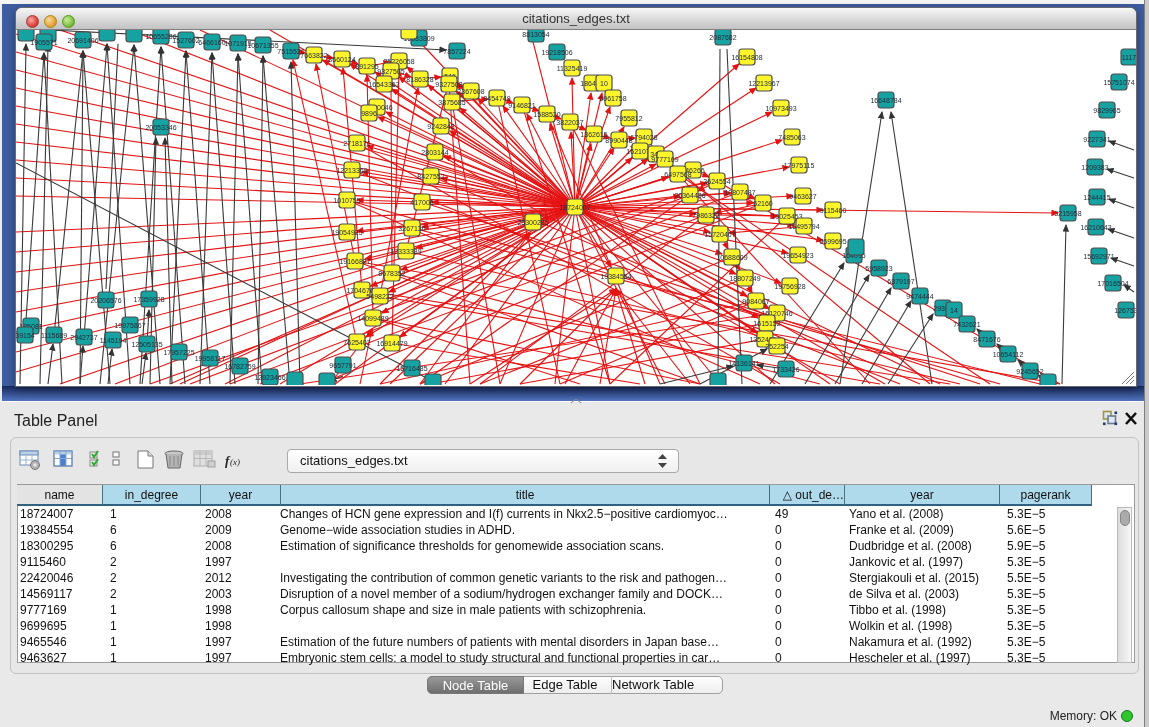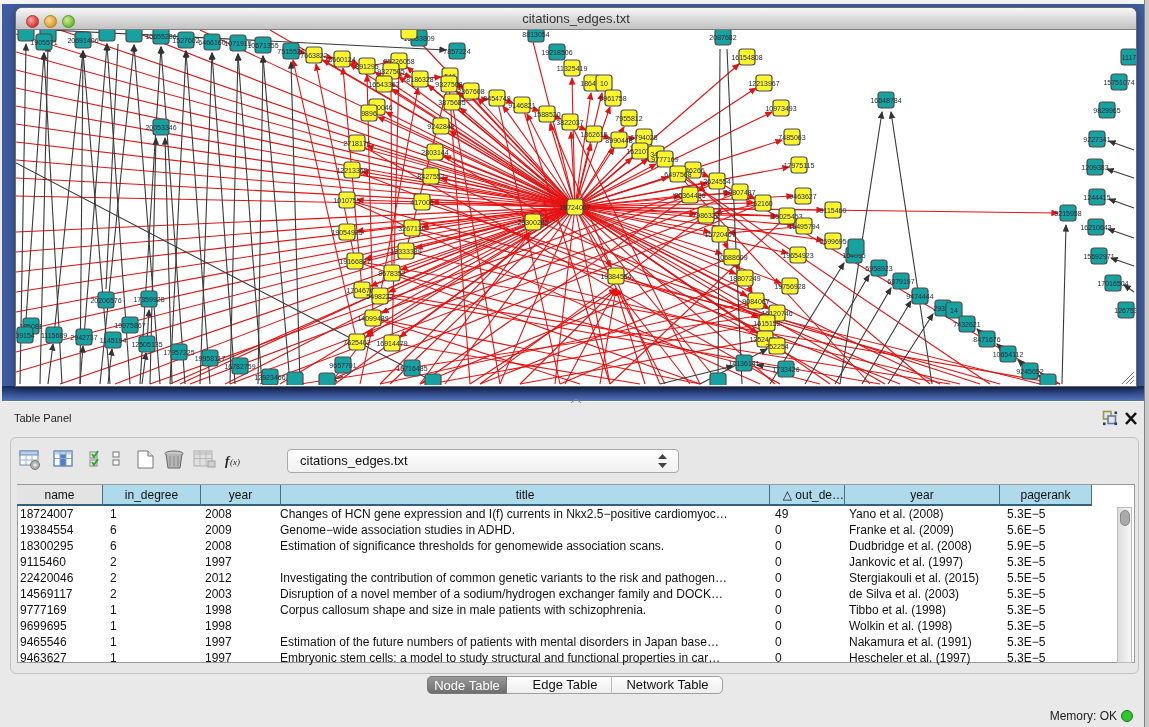--- a/index.html
+++ b/index.html
@@ -4,21 +4,21 @@
 *{margin:0;padding:0;box-sizing:border-box}
 body{width:1149px;height:727px;position:relative;font-family:"Liberation Sans",sans-serif;background:#ececec;overflow:hidden}
 #topstrip{position:absolute;left:0;top:0;width:1149px;height:4px;background:#f4f4f4}
 #desktop{position:absolute;left:2px;top:4px;width:1142px;height:397px;background:#3e5ca0}
 #dband{position:absolute;left:2px;top:386px;width:1142px;height:15px;background:linear-gradient(#16295e,#5274be)}
 #gwin{position:absolute;left:16px;top:8px;width:1120px;height:378px;border-radius:6px 6px 0 0;box-shadow:0 0 0 1px #69696f,0 3px 10px rgba(0,0,0,.45);background:#fff}
 #gtitle{position:absolute;left:0;top:0;width:100%;height:22px;border-radius:6px 6px 0 0;background:linear-gradient(#f7f7f7,#d6d6d6 60%,#c2c2c2);border-bottom:1px solid #7f7f7f;text-align:center;font-size:13px;color:#333;line-height:21px}
 .tl{position:absolute;top:7px;width:13px;height:13px;border-radius:50%}
 #gcanvas{position:absolute;left:0;top:22px;width:1120px;height:356px;background:#fff;overflow:hidden}
 #tpanel{position:absolute;left:0;top:401px;width:1149px;height:326px;background:#e9e9e9;border-top:1px solid #fff}
-#tptitle{position:absolute;left:14px;top:412px;font-size:11px;color:#222}
+#tptitle{position:absolute;left:14px;top:412px;font-size:16px;color:#222}
 #innerpanel{position:absolute;left:10px;top:437px;width:1129px;height:237px;background:#e7e7e7;border:1px solid #c2c2c2;border-radius:6px}
 #dropdown{position:absolute;left:287px;top:449px;width:392px;height:24px;background:linear-gradient(#fff,#f0f0f0);border:1px solid #a9a9a9;border-radius:4px;font-size:13px;color:#111;line-height:22px;padding-left:12px}
 #tbl{position:absolute;left:17px;top:484px;width:1118px;height:179px;background:#fff;border:1px solid #9a9a9a}
 .hc{position:absolute;top:485px;height:21px;background:#afdaec;border-right:1px solid #49707e;border-bottom:2px solid #30627f;font-size:12px;color:#111;text-align:center;line-height:20px}
 .trow{position:absolute;left:0;top:0;width:1118px;height:16px;font-size:12px;color:#111}
 .trow span{position:absolute;top:0;white-space:nowrap}
 #sbtrack{position:absolute;left:1117px;top:507px;width:15px;height:156px;background:linear-gradient(90deg,#ddd,#f7f7f7);border:1px solid #bbb}
 #sbthumb{position:absolute;left:1120px;top:510px;width:10px;height:16px;background:#aaa;border:1px solid #888;border-radius:5px}
 #tabs{position:absolute;left:427px;top:676px;width:296px;height:18px;border:1px solid #a0a0a0;border-radius:5px;overflow:hidden;font-size:13px;line-height:17px;text-align:center;background:linear-gradient(#fdfdfd,#eee)}
 .tabseg{position:absolute;top:0;height:18px}
@@ -741,36 +741,36 @@
     <span style="left:775px">0</span>
     <span style="left:849px">Wolkin et al. (1998)</span>
     <span style="left:1007px">5.3E−5</span>
   </div>
 <div class="trow" style="top:635px">
     <span style="left:20px">9465546</span>
     <span style="left:110px">1</span>
     <span style="left:205px">1997</span>
     <span style="left:280px">Estimation of the future numbers of patients with mental disorders in Japan base…</span>
     <span style="left:775px">0</span>
-    <span style="left:849px">Nakamura et al. (1991)</span>
+    <span style="left:849px">Nakamura et al. (1992)</span>
     <span style="left:1007px">5.3E−5</span>
   </div>
 <div class="trow" style="top:651px">
     <span style="left:20px">9463627</span>
     <span style="left:110px">1</span>
     <span style="left:205px">1997</span>
     <span style="left:280px">Embryonic stem cells: a model to study structural and functional properties in car…</span>
     <span style="left:775px">0</span>
     <span style="left:849px">Hescheler et al. (1997)</span>
     <span style="left:1007px">5.3E−5</span>
   </div>
 <div id="sbtrack"></div>
 <div id="sbthumb"></div>
 <div id="tabs"></div>
-<div class="tabseg" style="top:676px;left:427px;width:80px;background:linear-gradient(#999,#6e6e6e);color:#fff;border:1px solid #777;border-radius:5px 0 0 5px;font-size:13px;line-height:17px;text-align:center">Node Table</div>
+<div class="tabseg" style="top:676px;left:427px;width:97px;background:linear-gradient(#999,#6e6e6e);color:#fff;border:1px solid #777;border-radius:5px 0 0 5px;font-size:13px;line-height:17px;text-align:center">Node Table</div>
 <div class="tabseg" style="top:676px;left:519px;width:92px;font-size:13px;line-height:18px;text-align:center;color:#111">Edge Table</div>
-<div class="tabseg" style="top:676px;left:611px;width:112px;border-left:1px solid #bbb;font-size:13px;line-height:18px;text-align:center;color:#111">Network Table</div>
+<div class="tabseg" style="top:676px;left:611px;width:112px;border-left:1px solid #bbb;font-size:13px;line-height:18px;text-align:left;color:#111">Network Table</div>
 <div id="memtxt">Memory: OK</div>
 <div id="memdot"></div>
 <div id="redge"></div>
 <div id="redgeline"></div>
 <svg width="14" height="8" style="position:absolute;left:569px;top:397px">
     <path d="M2,6 L7,2 L12,6" stroke="#888" fill="none"></path>
   </svg>
 </body></html>

